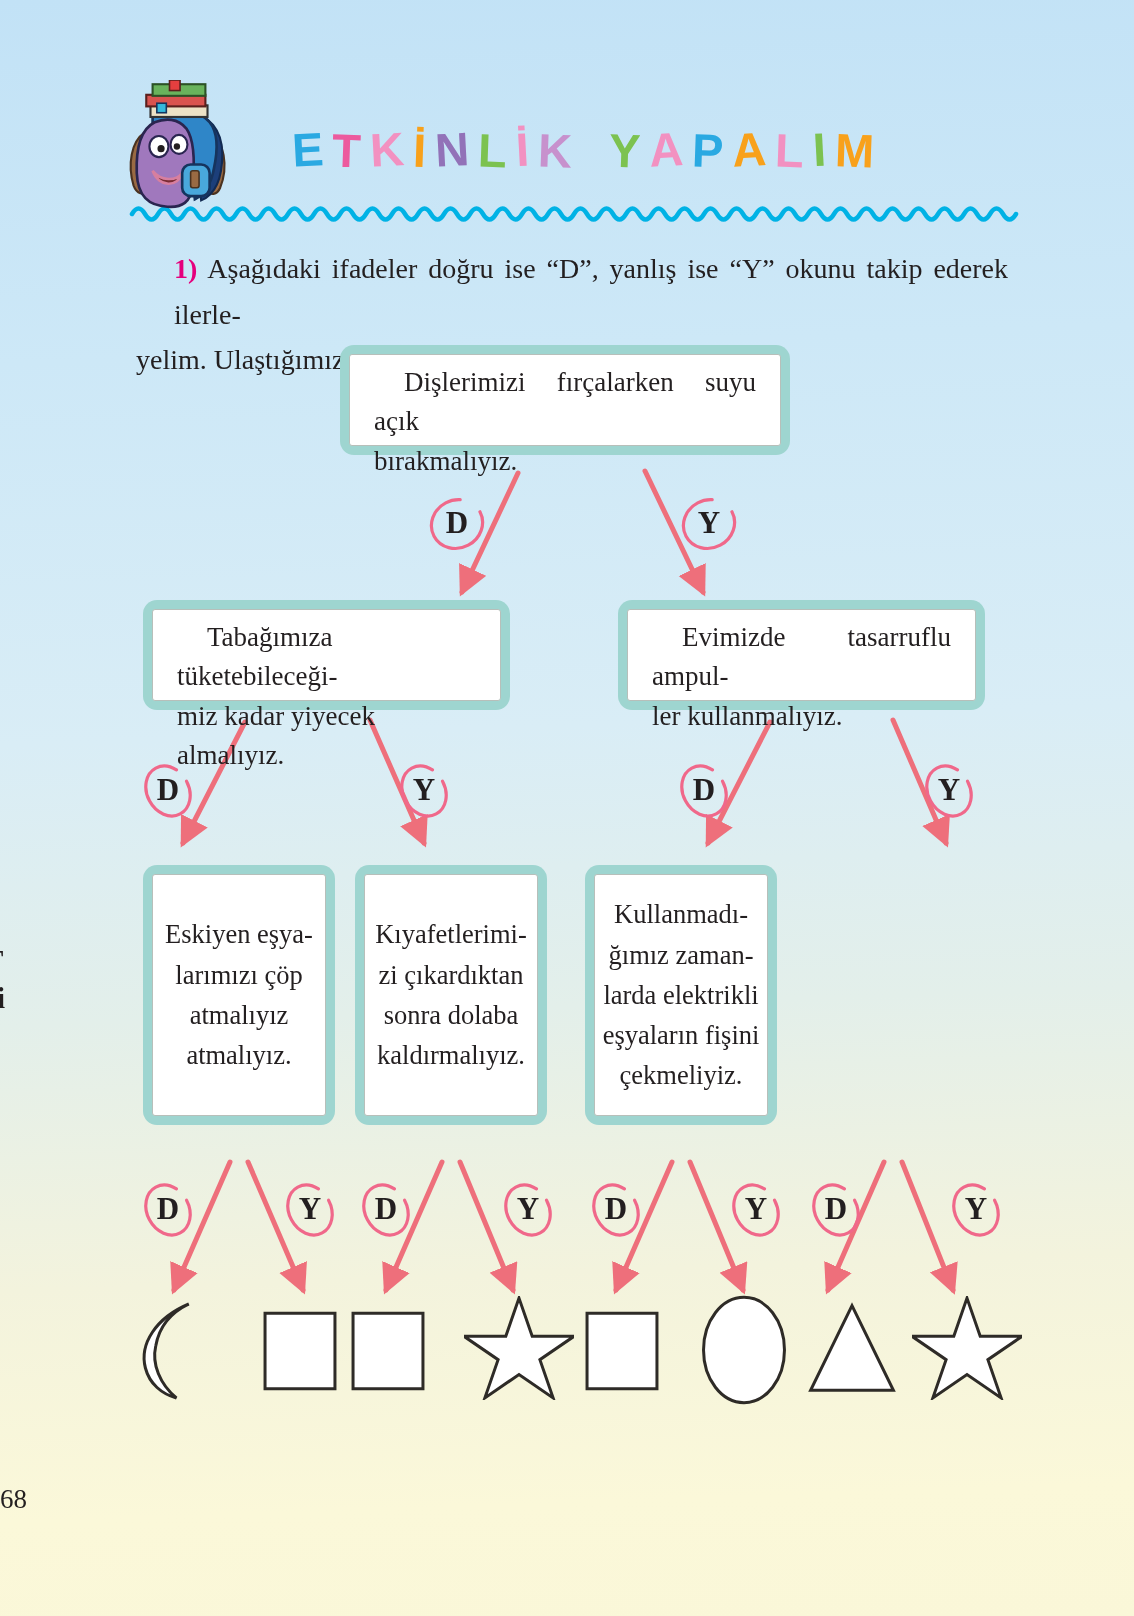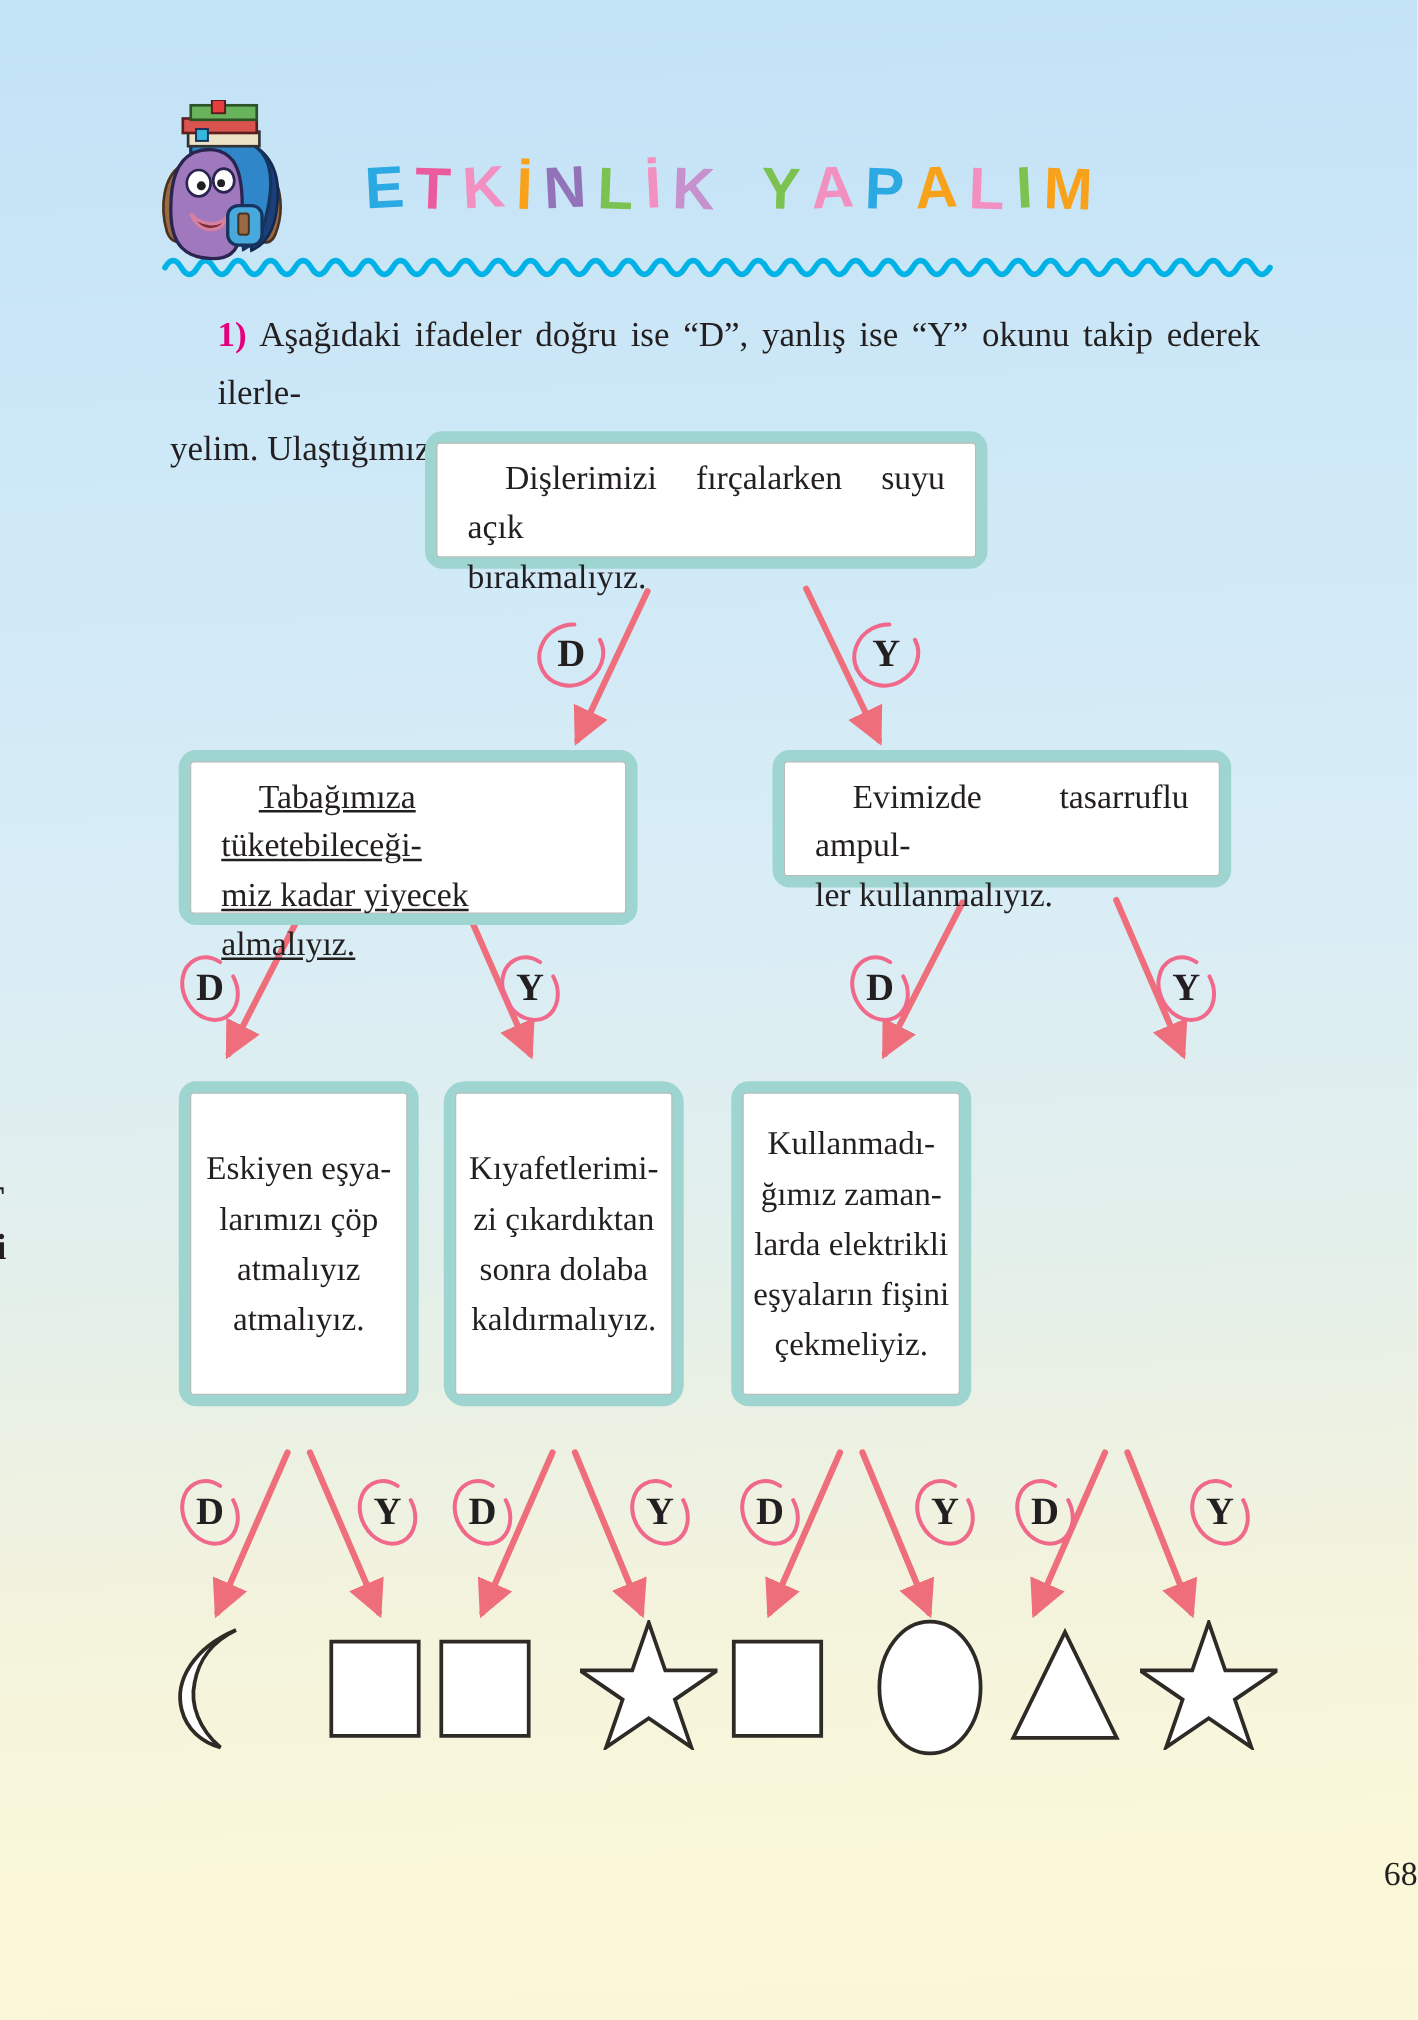--- a/index.html
+++ b/index.html
@@ -32,21 +32,21 @@
     font-size:26.5px;line-height:1.52;}
   .line-center{text-align:center;}
   
   .badge{position:absolute;width:56px;height:64px;z-index:4;}
   .badge svg{position:absolute;left:0;top:0;}
   .badge span{position:absolute;left:0;top:0;width:100%;height:100%;display:flex;align-items:center;
     justify-content:center;font-weight:bold;font-size:31px;color:#231f20;padding-bottom:3px;box-sizing:border-box;}
   
   .shape{position:absolute;z-index:3;}
   
-  .pagenum{position:absolute;left:0;right:0;top:1484px;text-align:right;font-size:27px;z-index:3;}
+  .pagenum{position:absolute;left:0;right:0;top:1484px;text-align:left;font-size:27px;z-index:3;}
   .edge-frag{position:absolute;z-index:3;font-weight:bold;font-size:29px;}
 </style>
 </head>
 <body>
 
 <div class="page">
 
   <svg class="overlay" id="overlay" width="1134" height="1616" viewBox="0 0 1134 1616">
     <defs>
       <marker id="ah" markerWidth="9" markerHeight="9" refX="5" refY="3" orient="auto" markerUnits="strokeWidth">
@@ -109,42 +109,42 @@
     <div class="instr-line2">yelim. Ulaştığımız sembolü boyayalım.</div>
   </div>
 
   <div class="box" style="left:340px;top:345px;width:450px;height:110px;">
     <div class="box-inner">
         <div class="line-first">Dişlerimizi fırçalarken suyu açık</div>
         <div class="line-rest">bırakmalıyız.</div>
       </div>
   </div>
 
-  <div class="box" style="left:143px;top:600px;width:367px;height:140px;text-decoration:underline;">
+  <div class="box" style="left:143px;top:600px;width:367px;height:110px;">
     <div class="box-inner">
         <div class="line-first">Tabağımıza tüketebileceği-</div>
         <div class="line-rest">miz kadar yiyecek almalıyız.</div>
       </div>
   </div>
   <div class="box" style="left:618px;top:600px;width:367px;height:110px;">
     <div class="box-inner">
         <div class="line-first">Evimizde tasarruflu ampul-</div>
         <div class="line-rest">ler kullanmalıyız.</div>
       </div>
   </div>
 
   <div class="box level3" style="left:143px;top:865px;width:192px;height:260px;">
     <div class="box-inner">
         <div class="line-center">Eskiyen eşya-</div>
         <div class="line-center">larımızı çöp</div>
         <div class="line-center">atmalıyız</div>
         <div class="line-center">atmalıyız.</div>
       </div>
   </div>
-  <div class="box level3" style="left:355px;top:865px;width:192px;height:260px;border-radius:17px;">
+  <div class="box level3" style="left:355px;top:865px;width:192px;height:260px;">
     <div class="box-inner">
         <div class="line-center">Kıyafetlerimi-</div>
         <div class="line-center">zi çıkardıktan</div>
         <div class="line-center">sonra dolaba</div>
         <div class="line-center">kaldırmalıyız.</div>
       </div>
   </div>
   <div class="box level3" style="left:585px;top:865px;width:192px;height:260px;">
     <div class="box-inner">
         <div class="line-center">Kullanmadı-</div>

